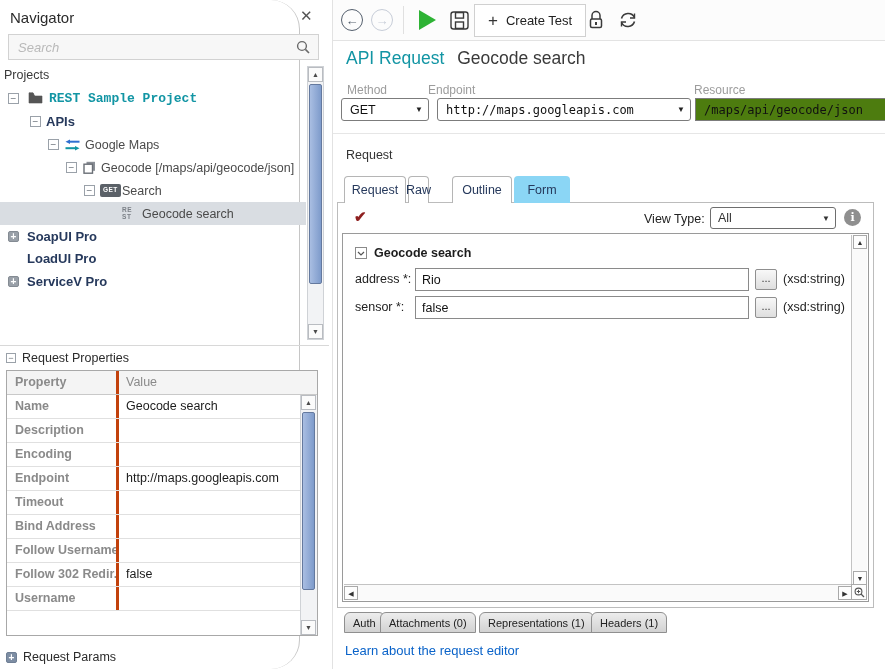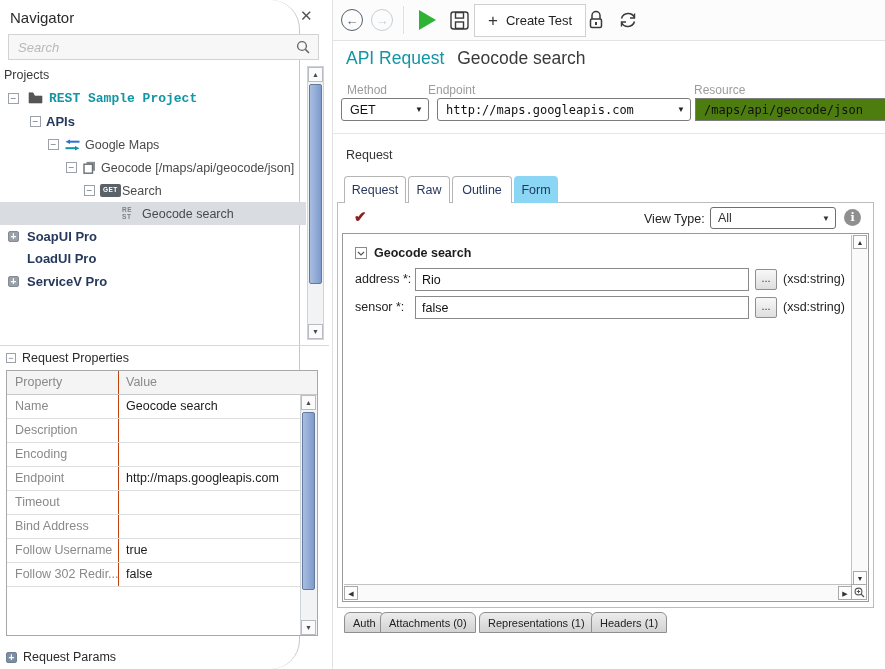--- a/index.html
+++ b/index.html
@@ -29,21 +29,21 @@
 
   
   .sb-v { position:absolute; width:17px; background:#f2f3f5; border:1px solid #cfd2d6; }
   .sb-btn { position:absolute; left:0; width:15px; height:15px; background:#fbfbfb; border:1px solid #b9bcc1; color:#4a4a4a; font-size:7px; text-align:center; line-height:14px; }
   .sb-thumb { position:absolute; left:1px; width:13px; background:linear-gradient(to right,#a9bee2,#7e9bcb); border:1px solid #64799e; border-radius:2px; }
 
   .props-hdr { left:6px; top:351px; font-size:12.5px; color:#2b2b2b; display:flex; align-items:center; gap:6px; }
   .sec-exp { width:10px; height:10px; border:1px solid #9aa1a9; background:#fff; color:#6c737b; font-size:9px; line-height:8px; text-align:center; }
   #ptable { position:absolute; left:6px; top:370px; width:312px; height:266px; border:1px solid #a8a8a8; background:#fff; font-size:12.5px; }
   .prow { position:absolute; left:0; width:310px; height:24px; border-bottom:1px solid #e0e0e0; display:flex; }
-  .prow .c1 { width:112px; padding:4px 0 0 8px; color:#8a8a8a; border-right:1px solid #c2410c; overflow:hidden; white-space:nowrap; }
+  .prow .c1 { width:112px; padding:4px 0 0 8px; color:#8a8a8a; border-right:3px solid #c2410c; overflow:hidden; white-space:nowrap;font-weight:bold; }
   .prow .c2 { flex:1; padding:4px 0 0 7px; color:#1c1c1c; overflow:hidden; white-space:nowrap; }
   .prow.hdr { background:#f4f4f4; border-bottom:1px solid #c9c9c9; }
   .prow.hdr .c1, .prow.hdr .c2 { color:#8a8a8a; }
   .params-row { left:6px; top:650px; font-size:12.5px; color:#2b2b2b; display:flex; align-items:center; gap:6px; }
   .plusS { width:11px; height:11px; border:1px solid #6f7f95; border-radius:2px; background:#7d8da3; color:#fff; font-size:10px; line-height:10px; text-align:center; font-weight:bold; }
 
   
   #right { position:absolute; left:332px; top:0; width:553px; height:669px; background:#fff; border-left:1px solid #e2e2e2; }
   #rtoolbar { position:absolute; left:0; top:0; width:553px; height:41px; background:#fcfcfc; border-bottom:1px solid #e3e3e3; }
   .circ { position:absolute; width:22px; height:22px; border-radius:50%; display:flex; align-items:center; justify-content:center; font-size:13px; }
@@ -219,25 +219,28 @@
       <div class="prow" style="top:120px">
         <div class="c1">Timeout</div>
         <div class="c2"></div>
       </div>
       <div class="prow" style="top:144px">
         <div class="c1">Bind Address</div>
         <div class="c2"></div>
       </div>
       <div class="prow" style="top:168px">
         <div class="c1">Follow Username</div>
-        <div class="c2">true</div>
       </div>
       <div class="prow" style="top:192px">
         <div class="c1">Follow 302 Redir...</div>
         <div class="c2">false</div>
+      </div>
+      <div class="prow" style="top:216px">
+        <div class="c1">Username</div>
+        <div class="c2"></div>
       </div>
       <div class="prow" style="top:240px;border-bottom:none">
         <div class="c2"></div>
       </div>
 
       <div class="sb-v" style="right:0;top:24px;height:240px;border:none;border-left:1px solid #cfd2d6">
         <div class="sb-btn" style="top:0">▲</div>
         <div class="sb-thumb" style="top:17px;height:178px"></div>
         <div class="sb-btn" style="bottom:0">▼</div>
       </div>
@@ -307,27 +310,27 @@
     </div>
     <input class="res-input mono" style="left: 362px; width: 191px;" value="/maps/api/geocode/json">
 
     <div class="hdr-div"></div>
 
     <div class="abs req-label">Request</div>
 
     <div class="tab" style="left:11px;width:62px">
         <span>Request</span>
       </div>
-    <div class="tab" style="left:75px;width:42px">
+    <div class="tab" style="left:75px;width:21px">
         <span>Raw</span>
       </div>
     <div class="tab" style="left:119px;width:60px">
         <span>Outline</span>
       </div>
-    <div class="tab active" style="left:181px;width:44px">
+    <div class="tab active" style="left:181px;width:56px">
         <span>Form</span>
       </div>
 
     <div id="tabbox">
       <div class="chk">✔</div>
       <div class="vt-label">View Type:</div>
       <div class="vt-dd">
         <span class="txt" style="padding-left:7px;flex:1">All</span>
         <span class="car" style="width:18px;font-size:8px;text-align:center">▼</span>
       </div>
@@ -383,15 +386,16 @@
     <div class="btab" style="left:47px">
         <span>Attachments (0)</span>
       </div>
     <div class="btab" style="left:146px">
         <span>Representations (1)</span>
       </div>
     <div class="btab" style="left:258px">
         <span>Headers (1)</span>
       </div>
 
+    <div class="abs help-link">Learn about the request editor</div>
   </div>
 
 </div>
 
 </body></html>

